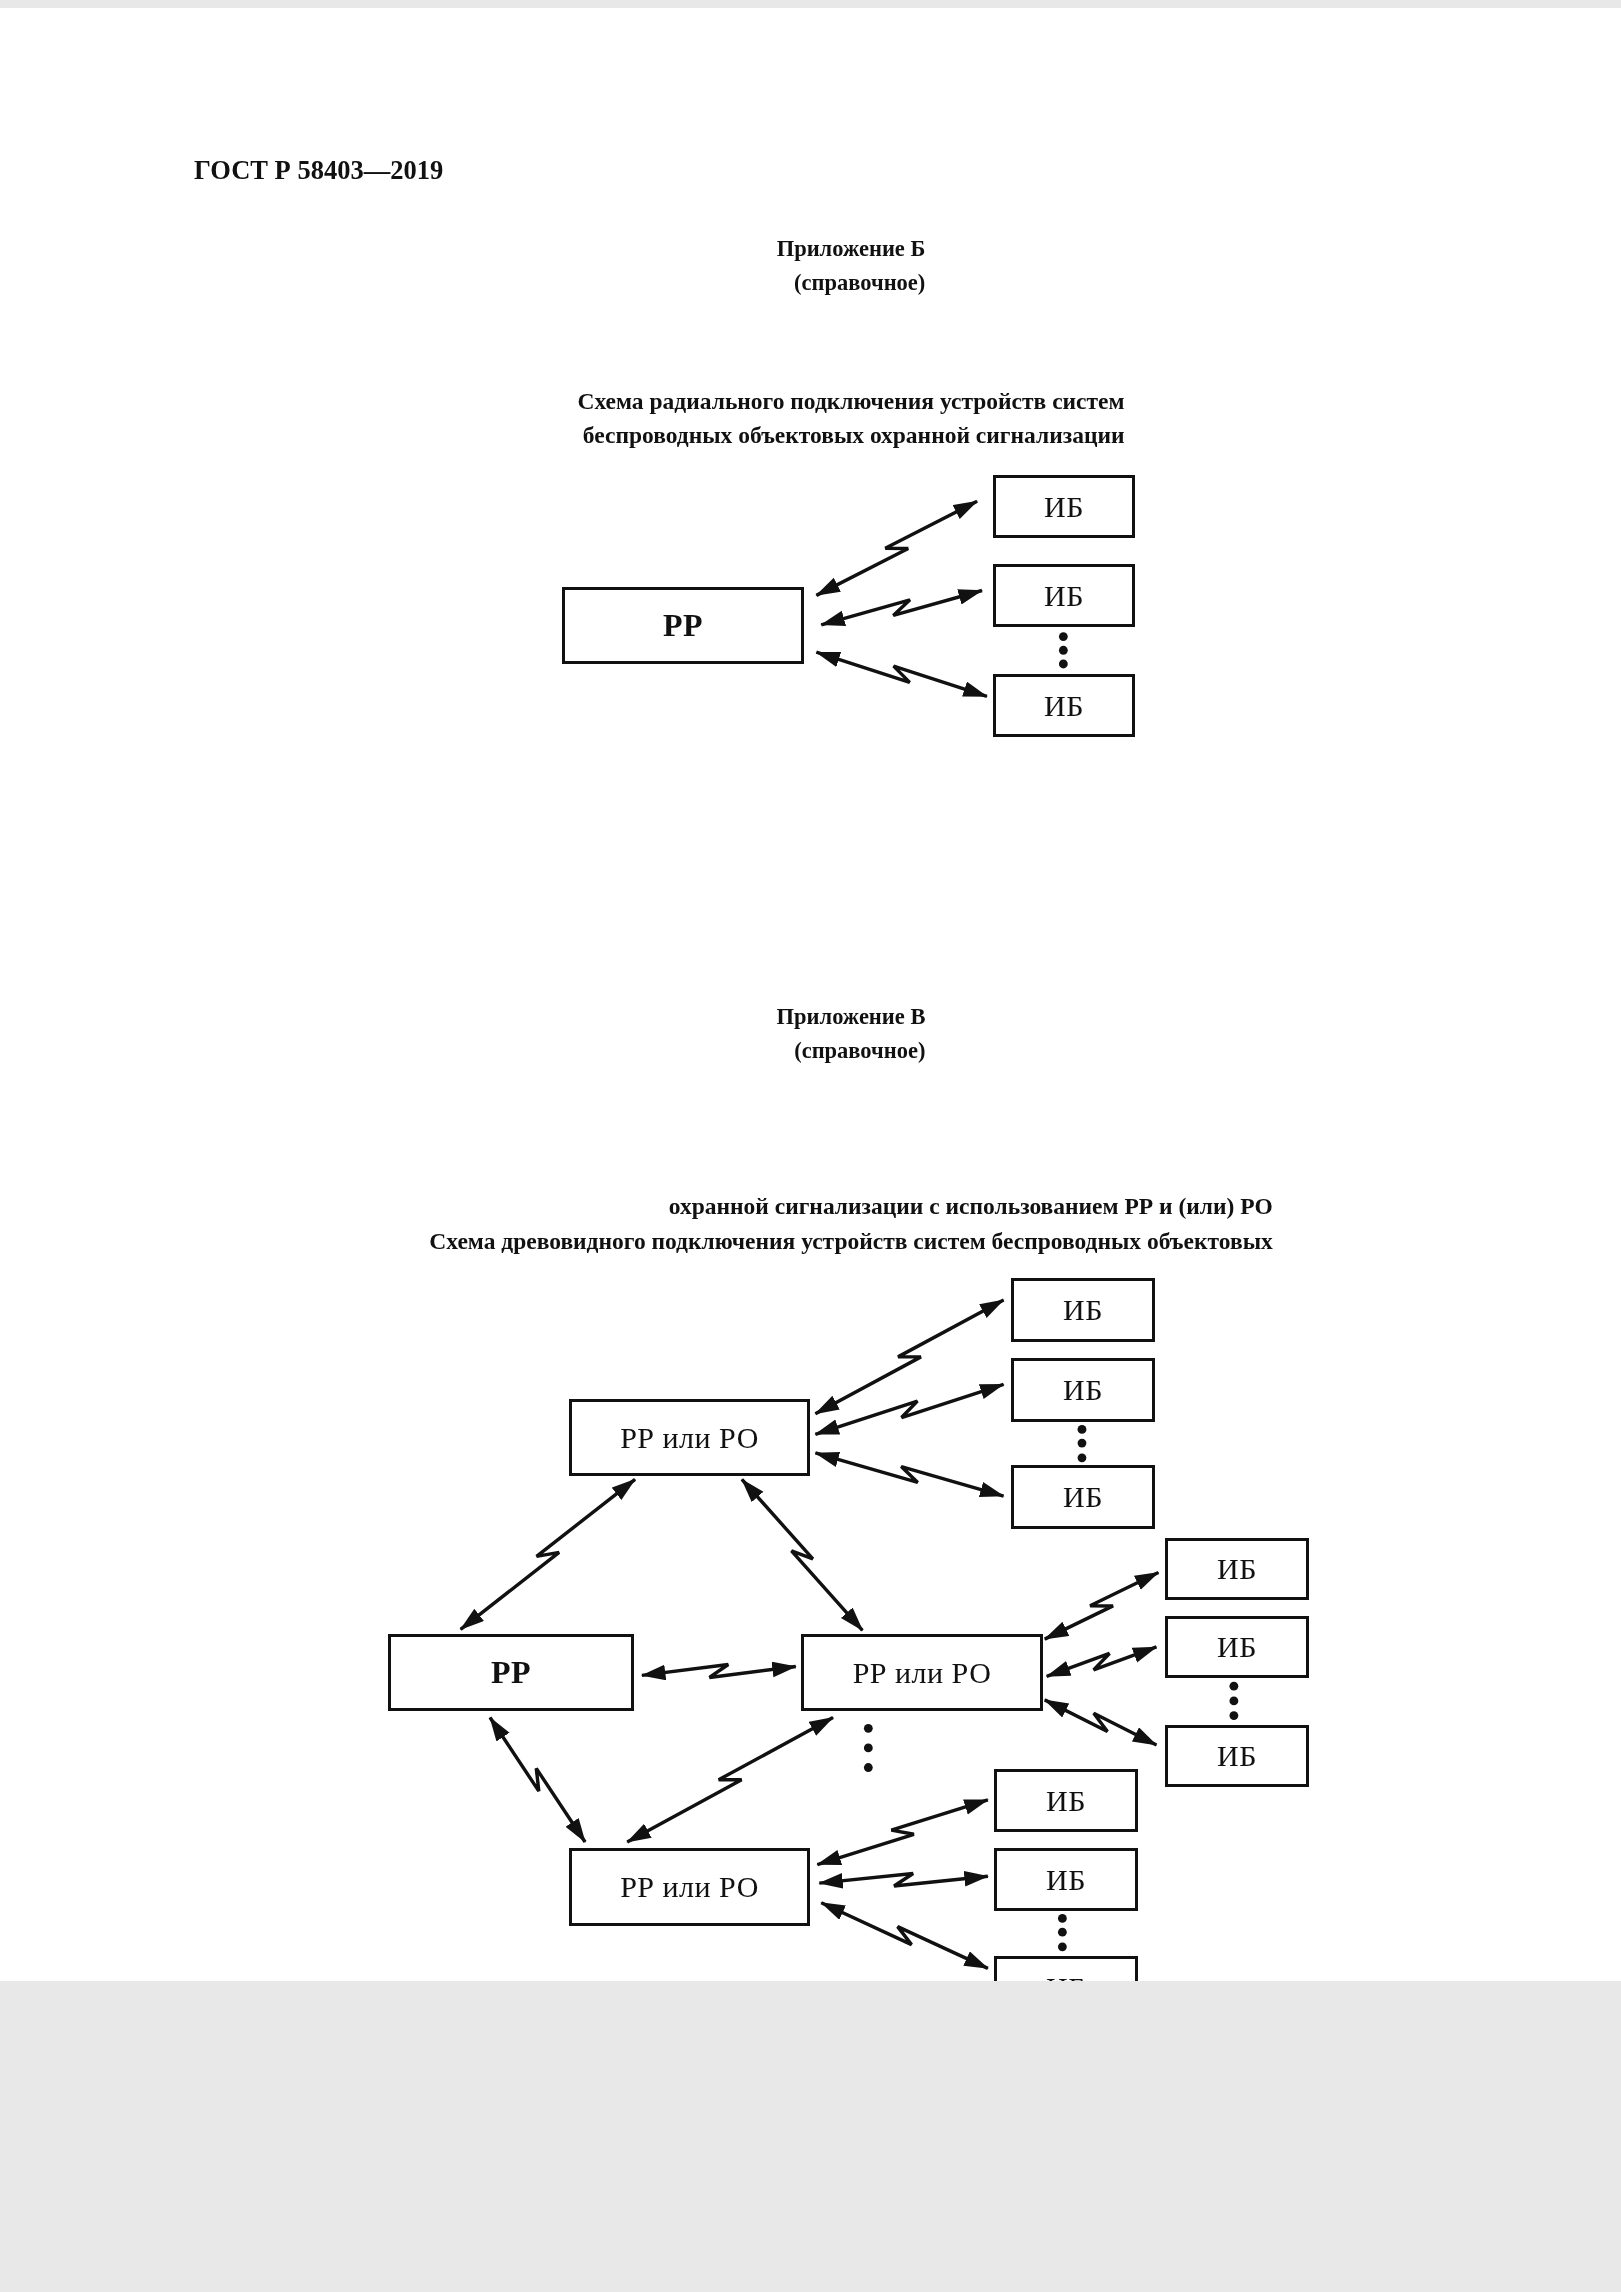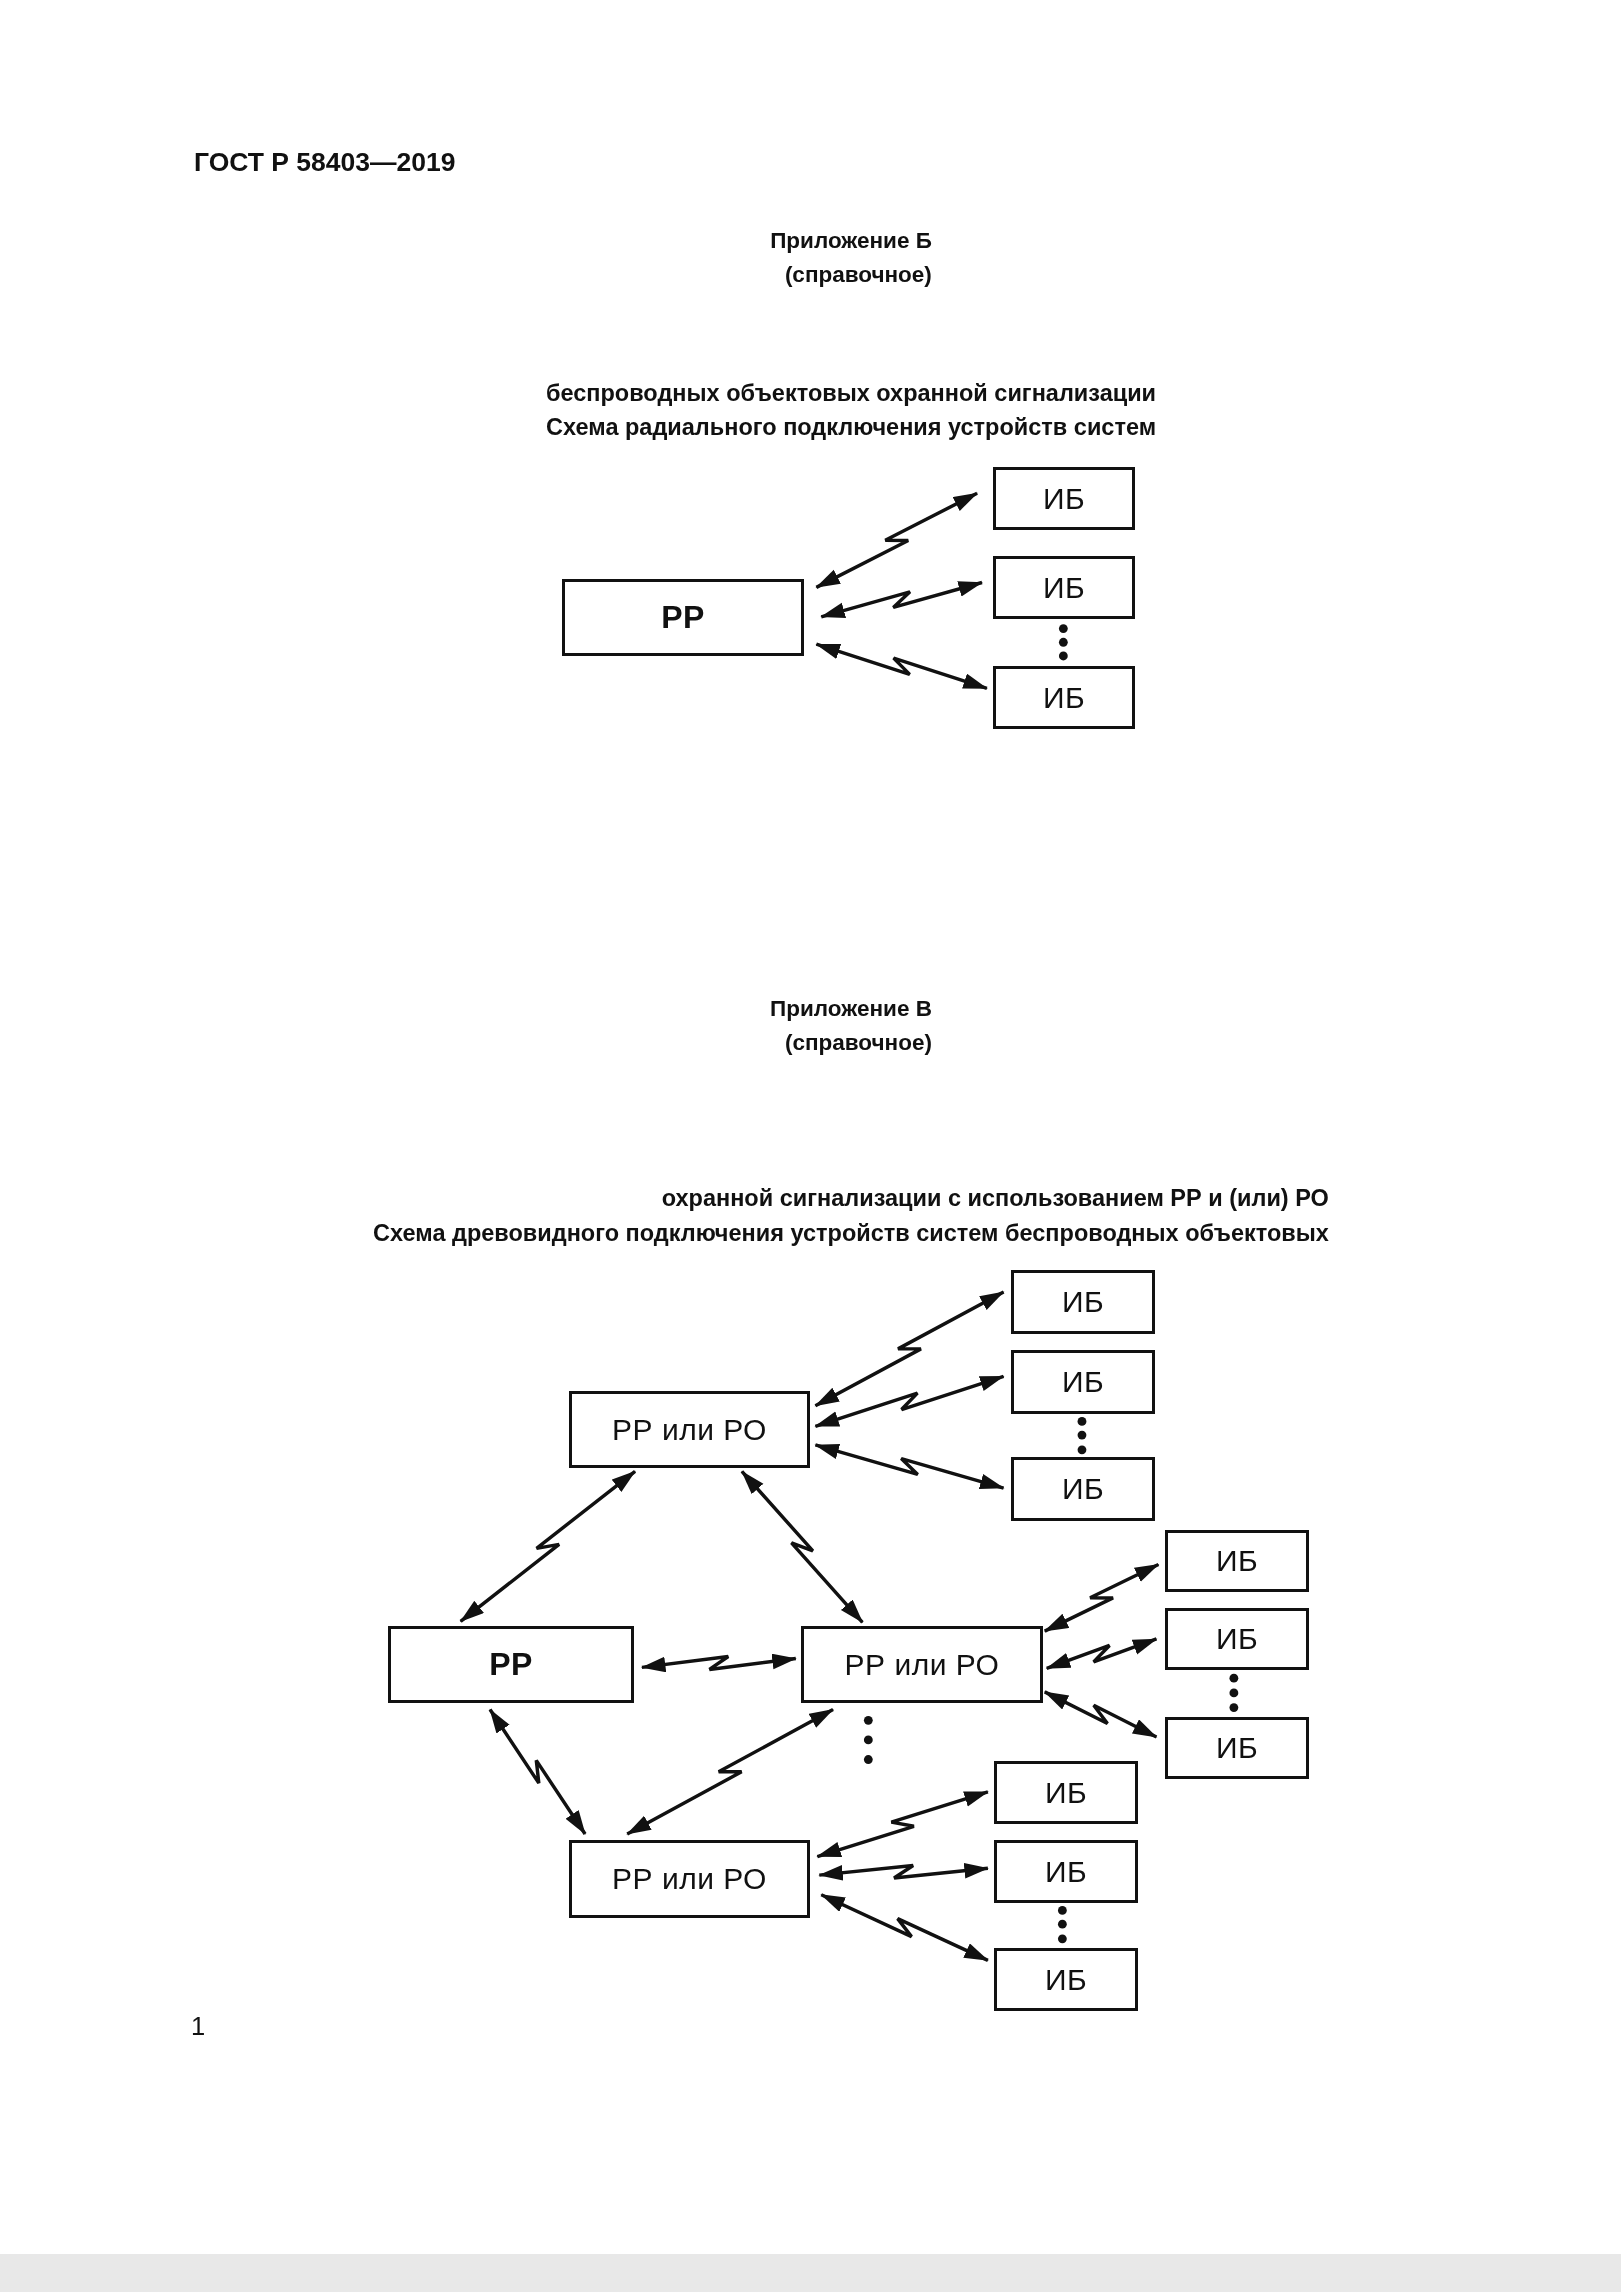--- a/index.html
+++ b/index.html
@@ -1,19 +1,19 @@
 <!DOCTYPE html>
 <html><head>
 <meta charset="utf-8">
 <style>
   html,body{margin:0;padding:0;background:#e8e8e8;}
   .page{
-    position:relative;width:1621px;height:2254px;margin:0 auto;
+    position:relative;width:1621px;height:1973px;margin:8px auto;
     background:#ffffff;color:#111;
-    font-family:Liberation Sans, sans-serif;
+    font-family:Liberation Serif, serif;
     overflow:hidden;
   }
   .hdr{position:absolute;left:194px;top:147px;font-size:26.5px;font-weight:bold;white-space:nowrap;}
   .centered{position:absolute;left:851px;transform:translateX(-50%);text-align:right;font-weight:bold;white-space:nowrap;}
   .app{font-size:22.5px;line-height:34px;top:224px;}
   .app-v{top:992px;}
   .dtitle{font-size:23.5px;line-height:34px;top:376px;}
   .dtitle2{top:1181px;line-height:35px;}
   .pagenum{position:absolute;left:191px;top:2012px;font-size:25.5px;}
   .node{
@@ -31,22 +31,22 @@
 <div class="page">
 
   <div class="hdr">ГОСТ Р 58403—2019</div>
 
   <div class="centered app">
     <div>Приложение Б</div>
     <div>(справочное)</div>
   </div>
 
   <div class="centered dtitle">
+    <div>Схема радиального подключения устройств систем</div>
     <div>беспроводных объектовых охранной сигнализации</div>
-    <div>Схема радиального подключения устройств систем</div>
   </div>
 
   <div class="centered app app-v">
     <div>Приложение В</div>
     <div>(справочное)</div>
   </div>
 
   <div class="centered dtitle dtitle2">
     <div>охранной сигнализации с использованием РР и (или) РО</div>
     <div>Схема древовидного подключения устройств систем беспроводных объектовых</div>

